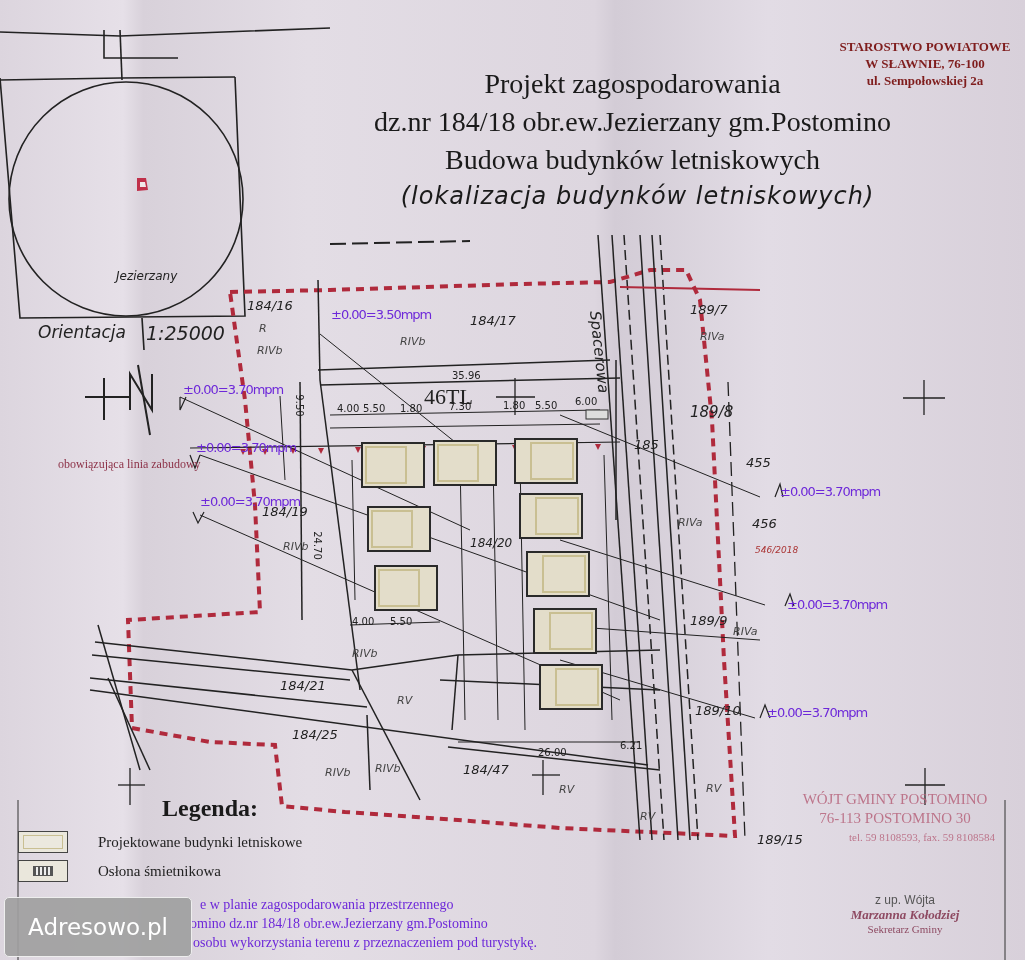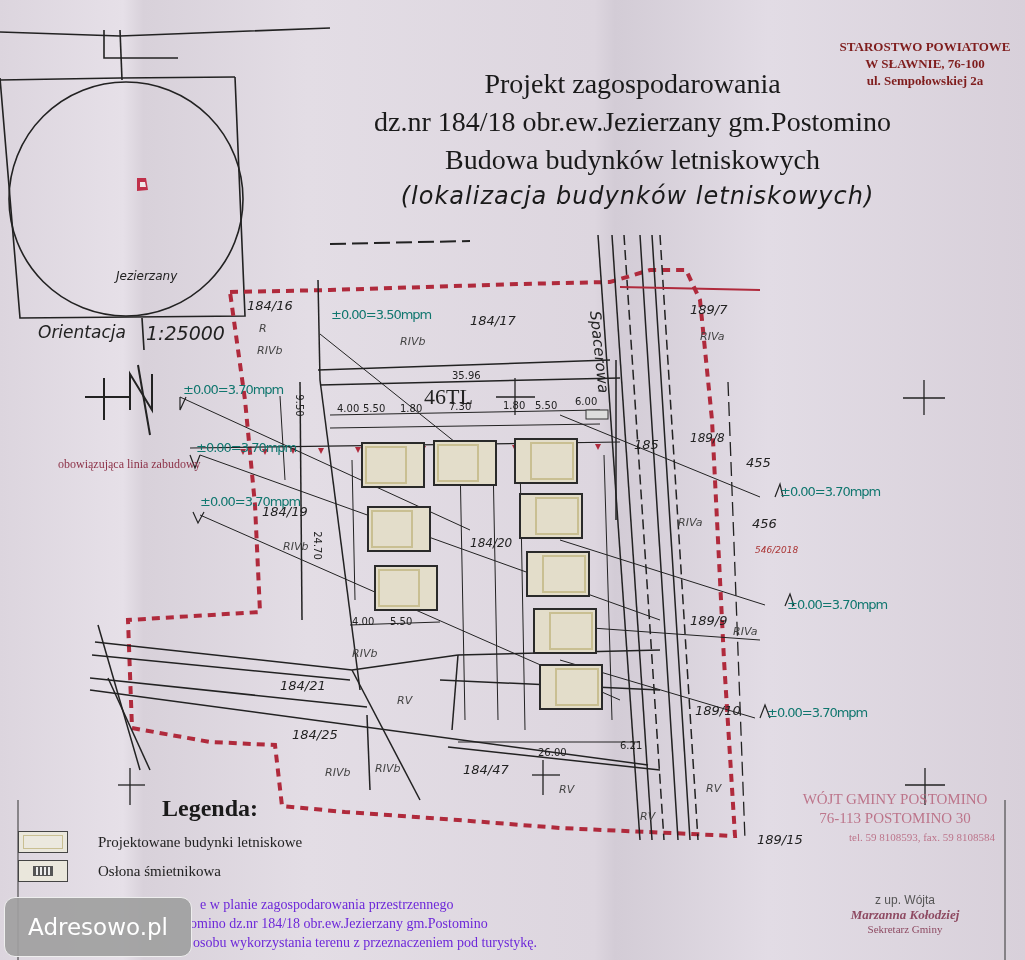--- a/index.html
+++ b/index.html
@@ -18,23 +18,23 @@
   .sig .z{font-size:12px;color:#555;font-family:"Liberation Sans",sans-serif;}
   .sig .n{font-size:13px;font-style:italic;font-weight:bold;}
   .sig .r{font-size:11px;}
   .lab{position:absolute;font-family:"DejaVu Sans",sans-serif;font-style:italic;color:#222;white-space:nowrap;}
   .legend-title{position:absolute;left:162px;top:795px;font-family:"Liberation Serif",serif;font-weight:bold;font-size:24px;color:#1a1a1a;}
   .legend-item{position:absolute;left:18px;height:26px;display:flex;align-items:center;font-family:"Liberation Serif",serif;font-size:15px;color:#222;}
   .swatch{width:48px;height:20px;border:1.5px solid #444;margin-right:30px;background:#eae7dc;display:flex;align-items:center;justify-content:center;}
   .swatch .inner{width:38px;height:12px;border:1.5px solid #c9bf92;background:#ebe8de;}
   .swatch.bin .inner{width:18px;height:8px;border:1px solid #555;background:repeating-linear-gradient(90deg,#555 0 2px,#eee 2px 4px);}
   .note{position:absolute;left:190px;font-family:"Liberation Serif",serif;font-size:14px;color:#6d28d9;white-space:nowrap;}
-  .watermark{position:absolute;left:4px;top:897px;width:186px;height:58px;background:rgba(160,160,160,.92);border:1px solid #eee;border-radius:11px;color:#fff;font-family:"DejaVu Sans",sans-serif;font-size:23px;display:flex;align-items:center;justify-content:center;}
+  .watermark{position:absolute;left:4px;top:897px;width:186px;height:58px;background:rgba(160,160,160,.92);border:1px solid #eee;border-radius:5px;color:#fff;font-family:"DejaVu Sans",sans-serif;font-size:23px;display:flex;align-items:center;justify-content:center;}
   .buildline{position:absolute;left:58px;top:457px;color:#8d3248;font-family:"Liberation Serif",serif;font-size:12px;}
-  .level{position:absolute;font-family:"DejaVu Sans",sans-serif;font-size:13px;color:#0f766e;letter-spacing:-1px;}
+  .level{position:absolute;font-family:"DejaVu Sans",sans-serif;font-size:13px;color:#6d28d9;letter-spacing:-1px;}
 </style>
 </head>
 <body>
 
 <div class="paper"></div>
 
 <svg class="plan" width="1025" height="960" viewBox="0 0 1025 960">
 
   <g fill="none" stroke="#222" stroke-width="1.6">
     <polyline points="0,32 120,36 330,28"></polyline>
@@ -216,21 +216,21 @@
 <div class="level" style="left:767px;top:705px;">±0.00=3.70mpm</div>
 
 <div class="lab" style="left:247px;top:298px;font-size:13px;">184/16</div>
 <div class="lab" style="left:470px;top:313px;font-size:13px;">184/17</div>
 <div class="lab" style="left:470px;top:536px;font-size:12px;">184/20</div>
 <div class="lab" style="left:262px;top:504px;font-size:13px;">184/19</div>
 <div class="lab" style="left:280px;top:678px;font-size:13px;">184/21</div>
 <div class="lab" style="left:292px;top:727px;font-size:13px;">184/25</div>
 <div class="lab" style="left:463px;top:762px;font-size:13px;">184/47</div>
 <div class="lab" style="left:690px;top:302px;font-size:13px;">189/7</div>
-<div class="lab" style="left:690px;top:431px;font-size:12px;">189/8</div>
+<div class="lab" style="left:690px;top:403px;font-size:15px;">189/8</div>
 <div class="lab" style="left:690px;top:613px;font-size:13px;">189/9</div>
 <div class="lab" style="left:695px;top:703px;font-size:13px;">189/10</div>
 <div class="lab" style="left:757px;top:832px;font-size:13px;">189/15</div>
 <div class="lab" style="left:634px;top:437px;font-size:13px;">185</div>
 <div class="lab" style="left:746px;top:455px;font-size:13px;">455</div>
 <div class="lab" style="left:752px;top:516px;font-size:13px;">456</div>
 <div class="lab" style="left:755px;top:545px;font-size:9px;color:#a33;">546/2018</div>
 
 <div class="lab" style="left:259px;top:322px;font-size:11px;color:#444;">R</div>
 <div class="lab" style="left:257px;top:344px;font-size:11px;color:#444;">RIVb</div>

